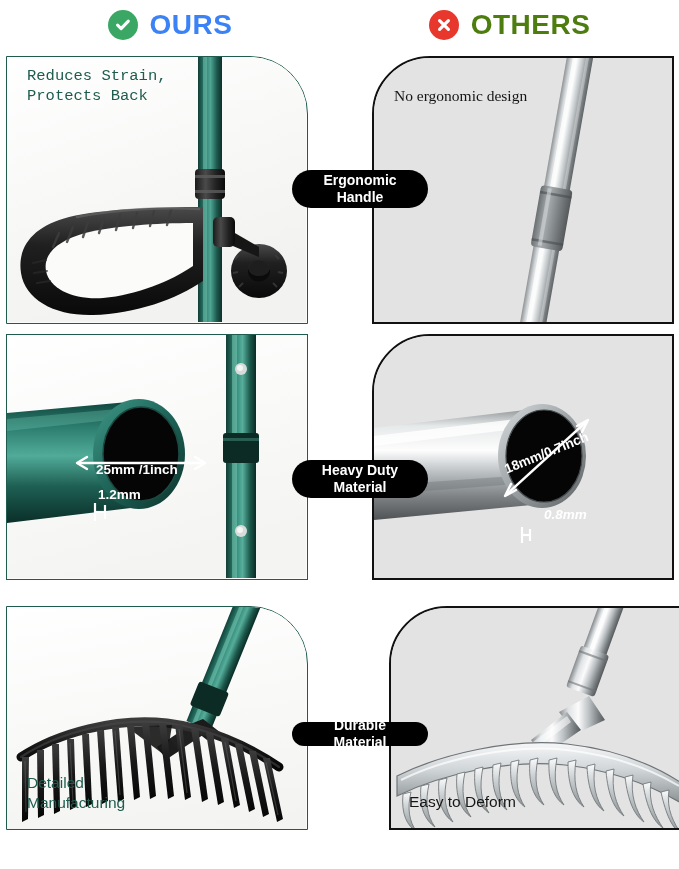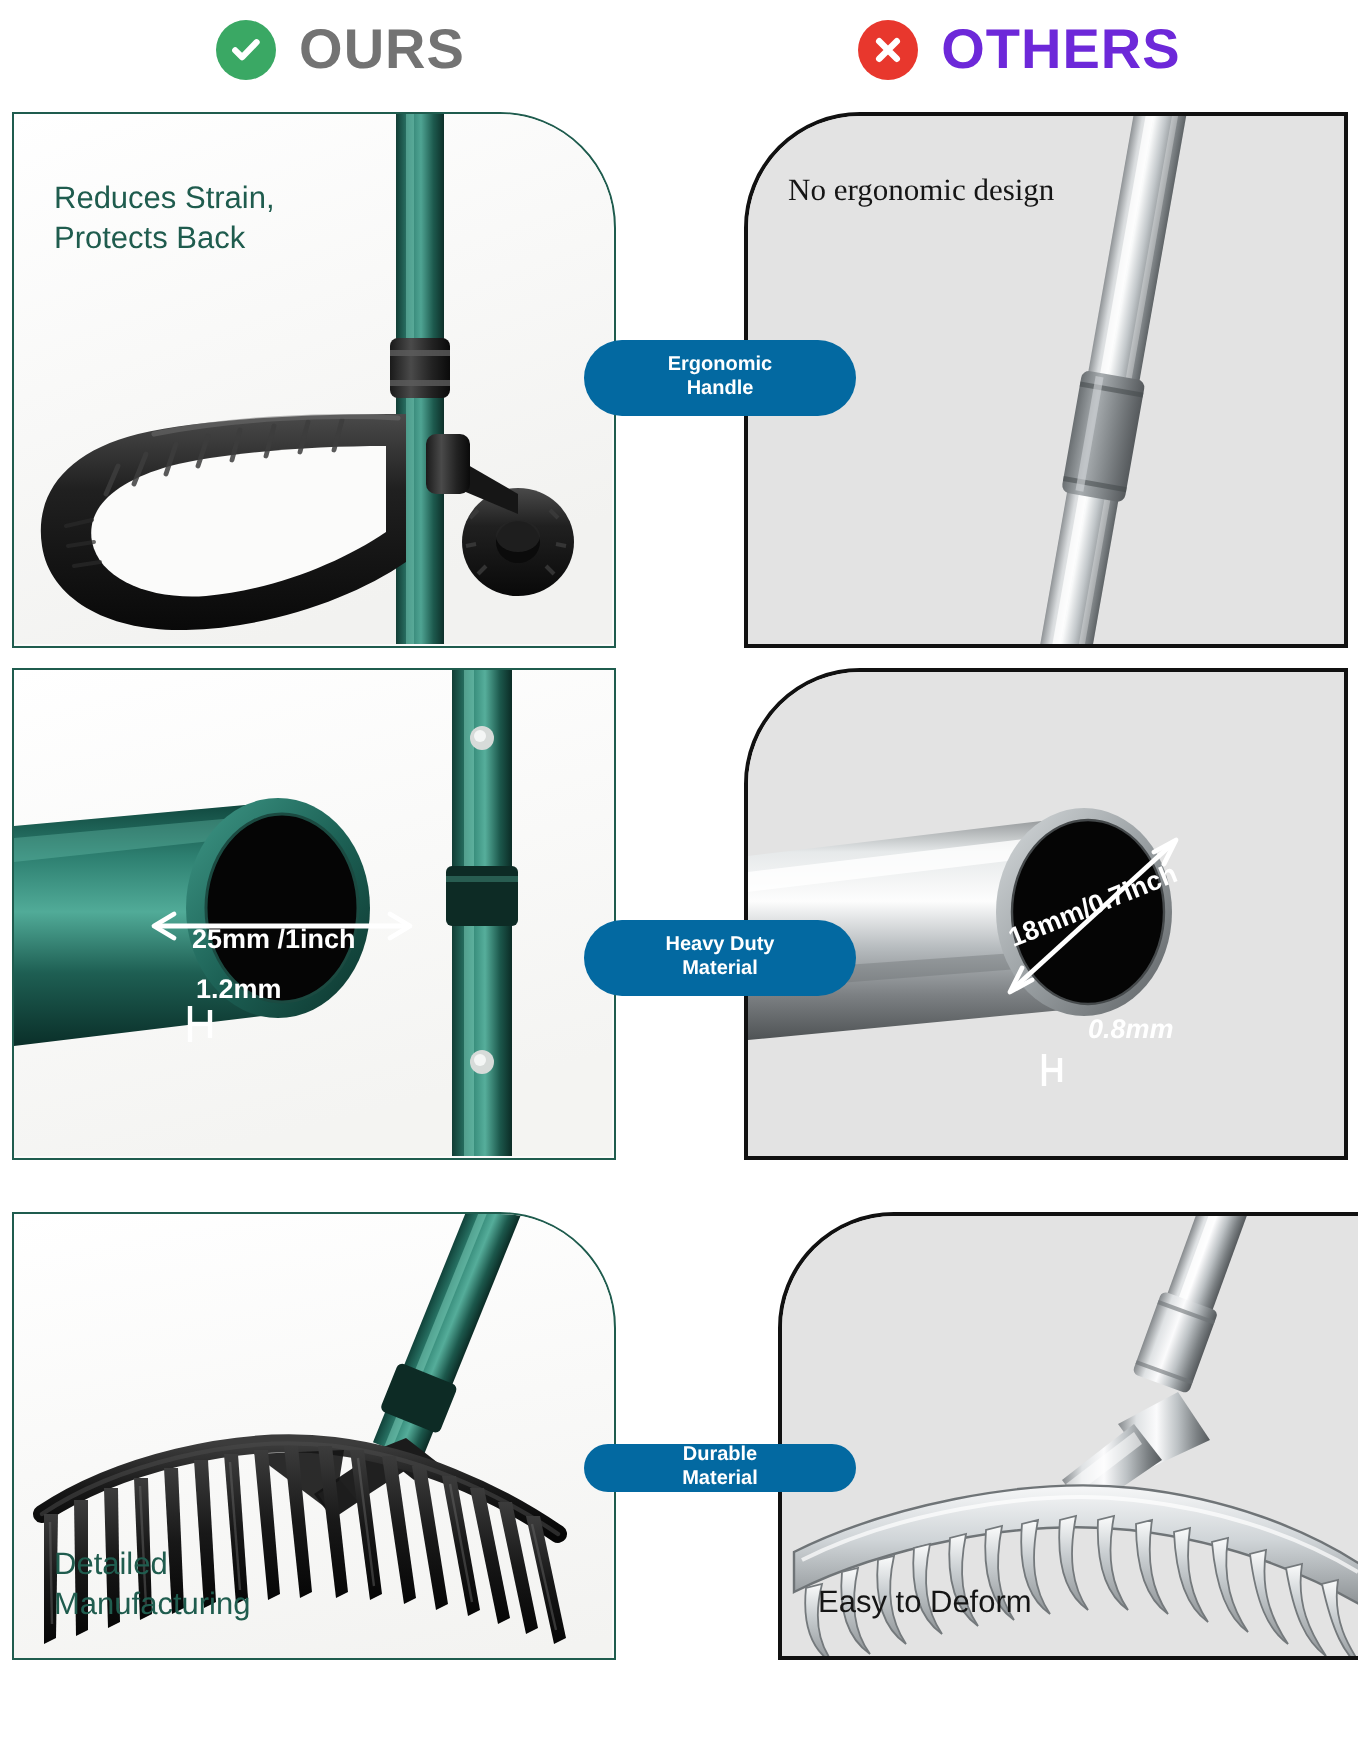--- a/index.html
+++ b/index.html
@@ -52,22 +52,22 @@
   }
   .hdr-icon.ok { background: #3aa864; }
   .hdr-icon.bad { background: #e8372d; }
 
   .hdr-label {
     font-size: 28px;
     font-weight: bold;
     letter-spacing: 0.5px;
     line-height: 1;
   }
-  .hdr-label.ours  { color: #737373; }
-  .hdr-label.others { color: #6d28d9; }
+  .hdr-label.ours  { color: #3b82f6; }
+  .hdr-label.others { color: #4d7c0f; }
 
   
   .panel {
     position: absolute;
     box-sizing: border-box;
     overflow: hidden;
   }
   .panel-left {
     left: 6px;
     width: 302px;
@@ -101,34 +101,34 @@
     position: absolute;
     font-size: 15.5px;
     line-height: 1.28;
     font-weight: 500;
     white-space: pre-line;
     z-index: 6;
   }
   .caption-green { color: #1f5c4e; }
   .caption-black { color: #151515; }
 
-  .cap-r1l { left: 20px; top: 33px; }
+  .cap-r1l { left: 20px; top: 10px; font-family: Liberation Mono, monospace; }
   .cap-r1r { left: 20px; top: 28px; }
   .cap-r3l { left: 20px; bottom: 16px; }
   .cap-r3r { left: 18px; bottom: 16px; }
 
   
   .badge {
     position: absolute;
     left: 292px;
     width: 136px;
     border-radius: 22px;
-    background: #0369a1;
+    background: #000000;
     color: #ffffff;
-    font-size: 10px;
+    font-size: 14px;
     font-weight: bold;
     line-height: 1.18;
     text-align: center;
     padding: 7px 4px;
     box-sizing: border-box;
     white-space: pre-line;
     z-index: 40;
     display: flex;
     align-items: center;
     justify-content: center;

